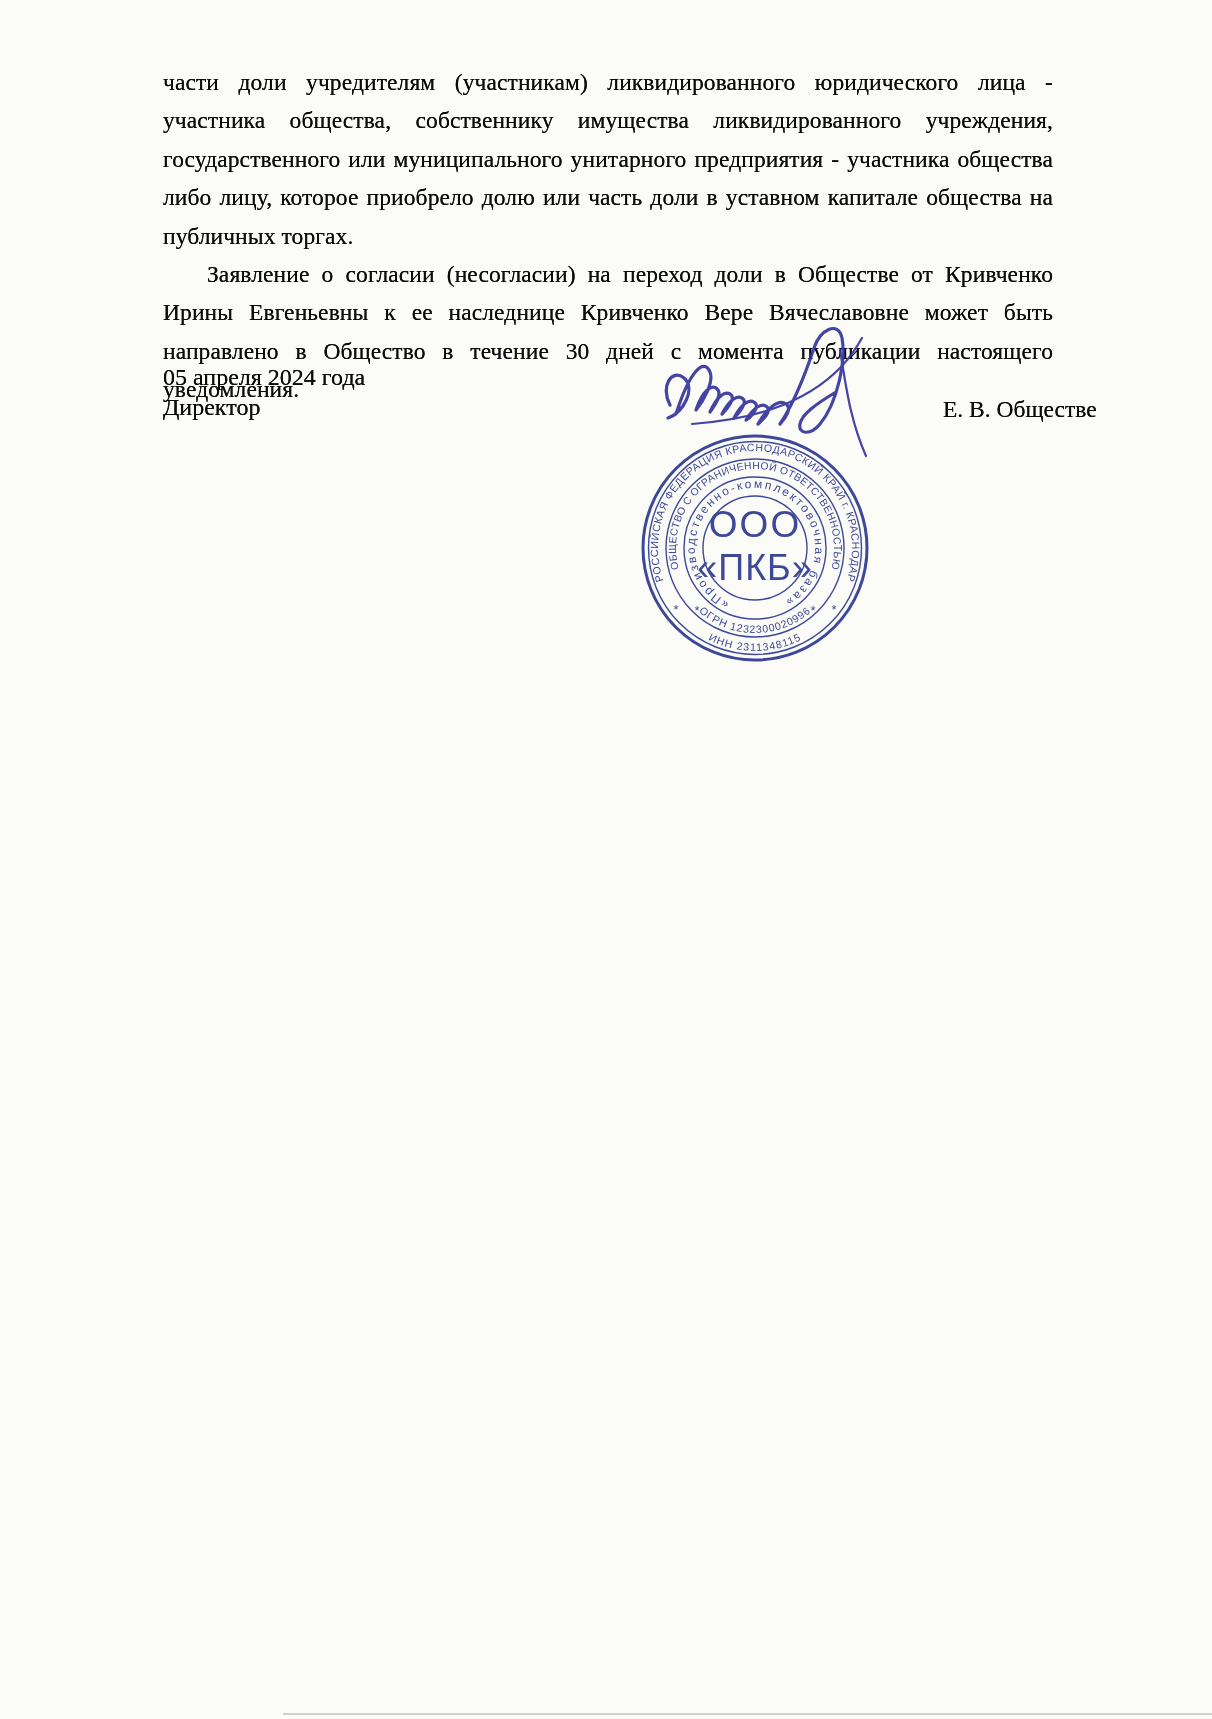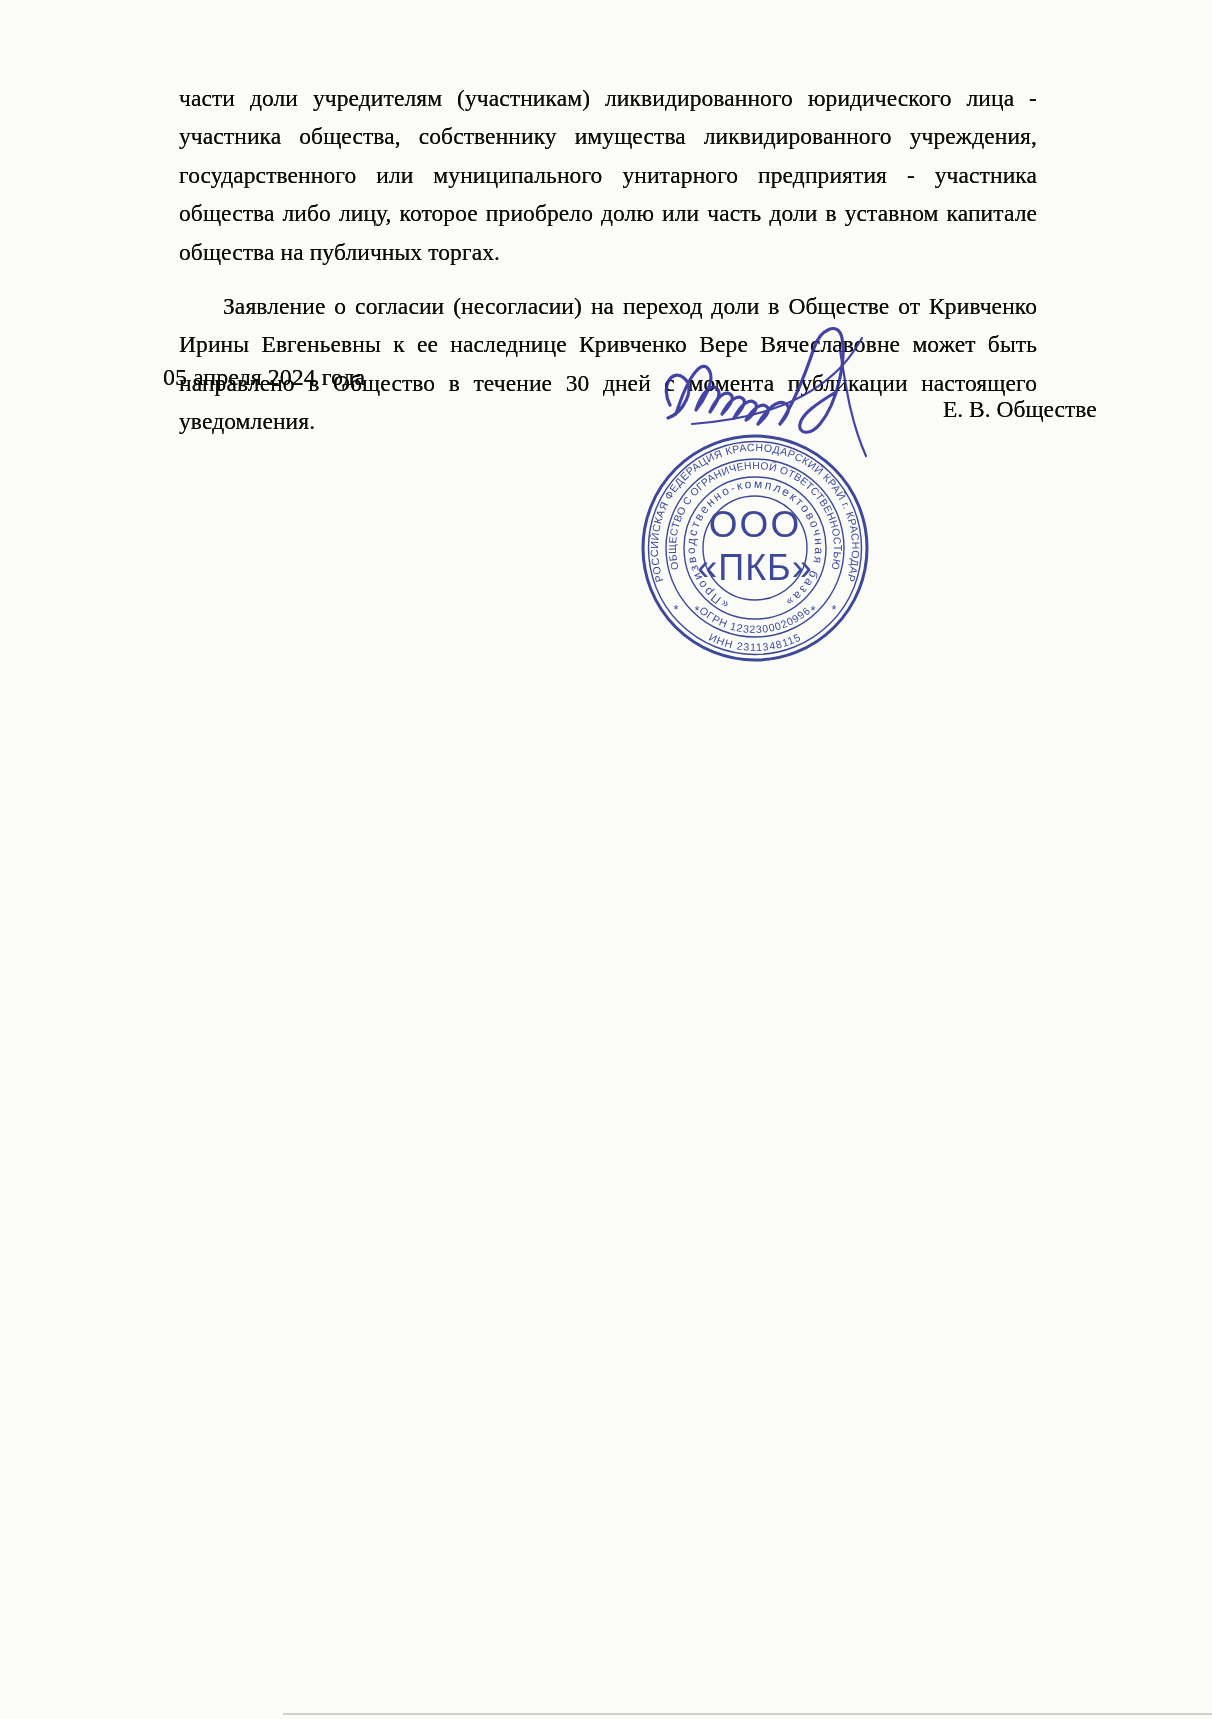--- a/index.html
+++ b/index.html
@@ -10,21 +10,21 @@
     color:#0b0b0b;
     overflow:hidden;
   }
   .doc-text{
     position:absolute;left:163px;top:63px;width:890px;
     font-size:23.5px;line-height:38.4px;
     text-align:justify;
     text-shadow:0 0 .6px rgba(0,0,0,.85);
     letter-spacing:.1px;
   }
-  .doc-text p{margin:16px;}
+  .doc-text p{margin:0;}
   .doc-text p.indented{text-indent:44px;}
   .sign-block{
     position:absolute;left:163px;top:362px;
     font-size:24px;line-height:30px;
     text-shadow:0 0 .6px rgba(0,0,0,.85);
     white-space:nowrap;
   }
   .signer-name{
     position:absolute;left:943px;top:396px;
     font-size:23.5px;
@@ -45,20 +45,21 @@
 </head>
 <body>
 
 <div class="doc-text">
   <p>части доли учредителям (участникам) ликвидированного юридического лица - участника общества, собственнику имущества ликвидированного учреждения, государственного или муниципального унитарного предприятия - участника общества либо лицу, которое приобрело долю или часть доли в уставном капитале общества на публичных торгах.</p>
   <p class="indented">Заявление о согласии (несогласии) на переход доли в Обществе от Кривченко Ирины Евгеньевны к ее наследнице Кривченко Вере Вячеславовне может быть направлено в Общество в течение 30 дней с момента публикации настоящего уведомления.</p>
 </div>
 
 <div class="sign-block">
   <div>05 апреля 2024 года</div>
+  <div>Директор</div>
 </div>
 
 <div class="signer-name">Е. В. Обществе</div>
 
 <svg class="signature-svg" width="260" height="152" viewBox="640 315 260 152">
   <g fill="none" stroke-linecap="round" stroke-linejoin="round" opacity="0.9" stroke="#30319a">
     <path stroke-width="3.2" d="
       M 670 405 C 660 386 672 368 684 378 C 696 388 684 412 668 418
       M 676 414 C 690 370 704 358 710 372 C 714 382 704 400 696 410
       C 702 392 712 382 718 390 C 722 396 714 406 710 412

